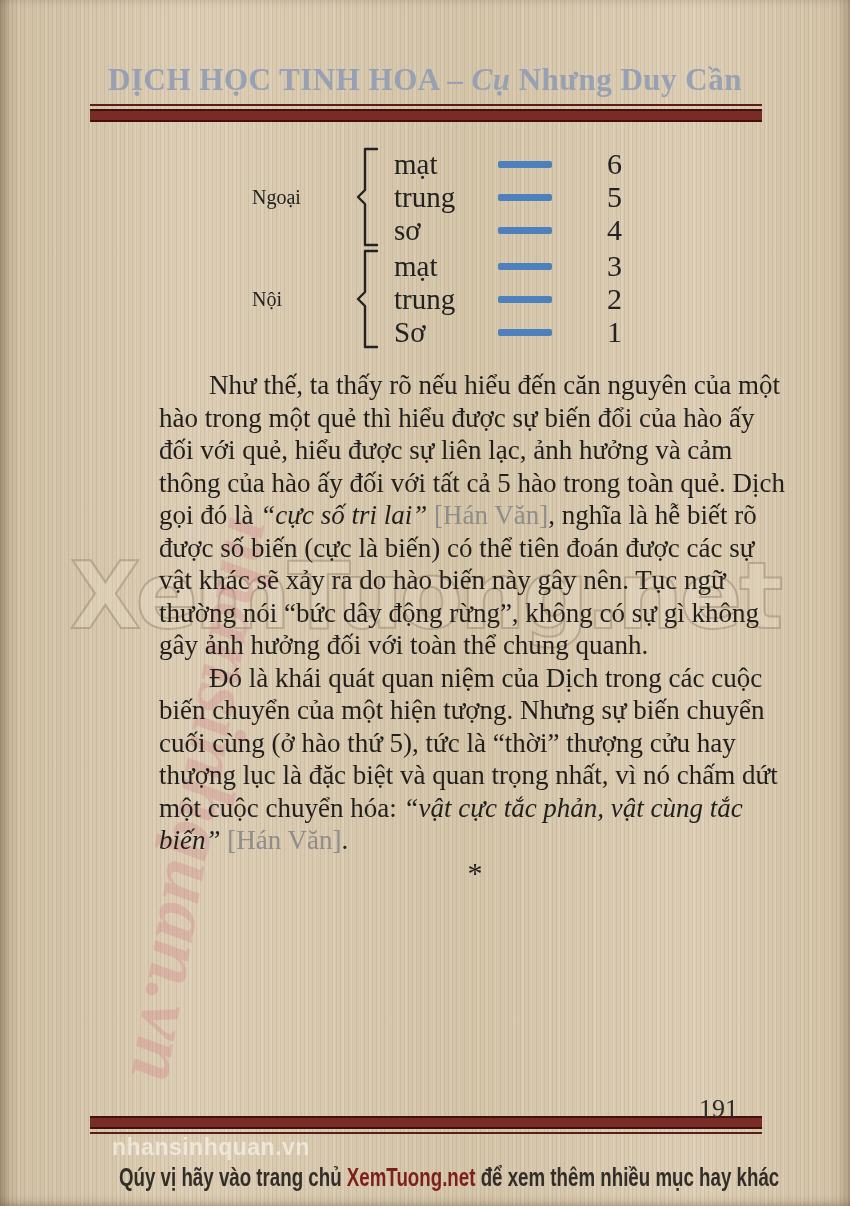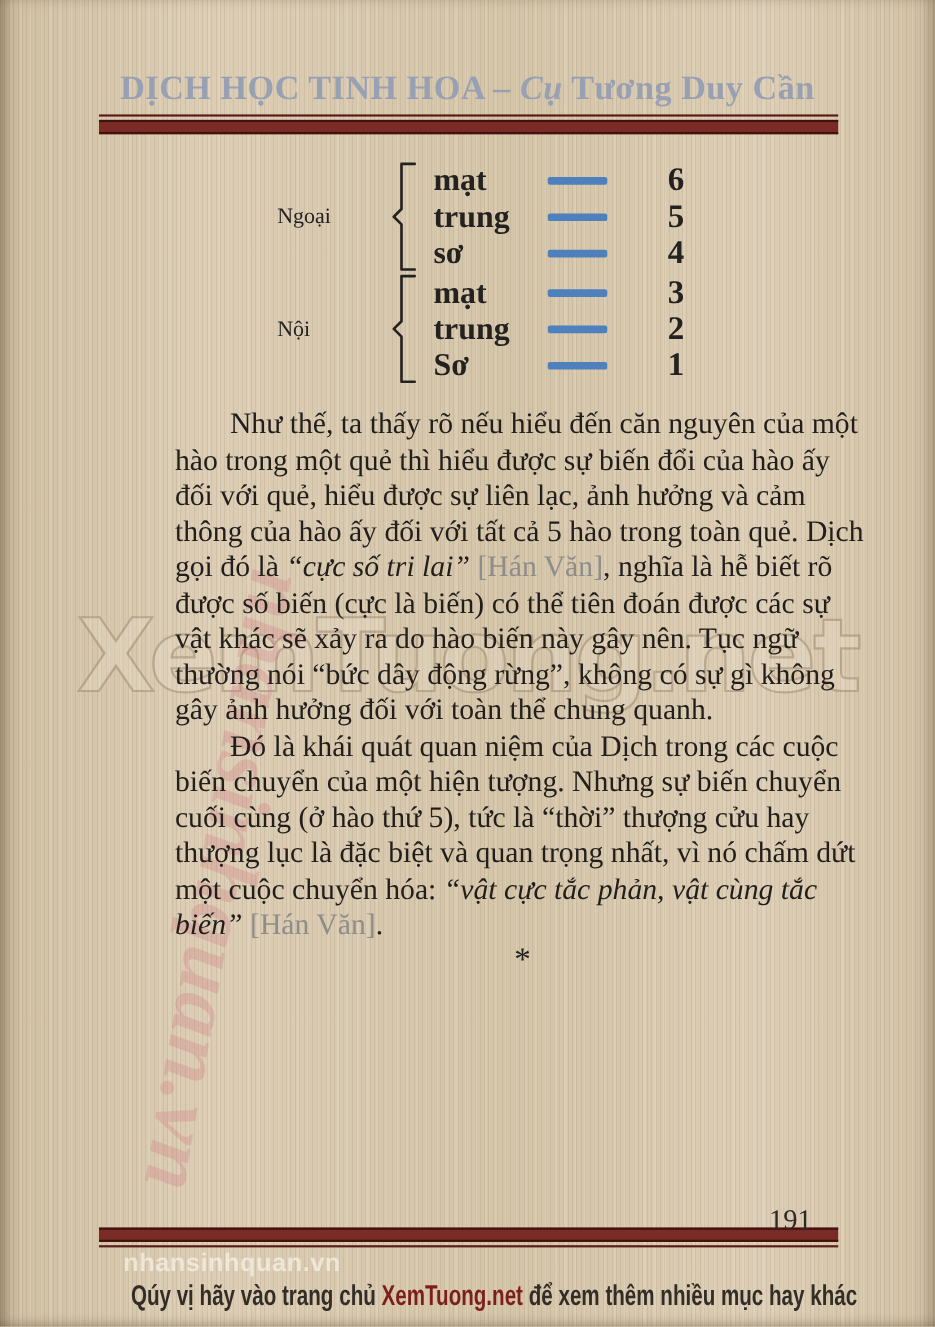--- a/index.html
+++ b/index.html
@@ -37,21 +37,21 @@
   .rule-top{top:104px;}
   .rule-top .band{margin-top:3px;}
   .rule-bottom{top:1116px;}
   .rule-bottom .thin{margin-top:3px;}
 
   
   .diagram{position:absolute;top:147px;left:252px;z-index:2;display:flex;flex-direction:column;gap:2px;color:#242220;}
   .dgroup{display:flex;align-items:center;}
   .dlabel{width:104px;font-size:20px;}
   .bracket{flex:0 0 auto;margin-right:14px;}
-  .drows{display:flex;flex-direction:column;font-weight:bold;}
+  .drows{display:flex;flex-direction:column;}
   .drow{display:flex;align-items:center;height:33px;}
   .dname{width:104px;font-size:29px;}
   .ddash{width:96px;}
   .dash{display:block;width:54px;height:7px;border-radius:2px;}
   .dnum{width:28px;text-align:right;font-size:30px;}
 
   
   .wm-h{
     position:absolute;top:543px;left:70px;z-index:1;white-space:nowrap;
     font-family:"DejaVu Sans","Liberation Sans",sans-serif;
@@ -92,21 +92,21 @@
     font-weight:bold;font-size:26px;color:#322d27;
     transform:scaleX(0.72);transform-origin:center;
   }
   .banner .brand{color:#7c1f1a;}
 </style>
 </head>
 <body>
 
 <div class="page">
 
-  <div class="title"><span>DỊCH HỌC TINH HOA – </span><span class="run-italic">Cụ</span><span> Tương Duy Cần</span></div>
+  <div class="title"><span>DỊCH HỌC TINH HOA – </span><span class="run-italic">Cụ</span><span> Nhưng Duy Cần</span></div>
 
   <div class="rule rule-top">
     <div class="thin"></div>
     <div class="band"></div>
   </div>
 
   <div class="diagram">
       <div class="dgroup">
         <div class="dlabel">Ngoại</div>
         <svg class="bracket" width="24" height="100" viewBox="0 0 24 100">

